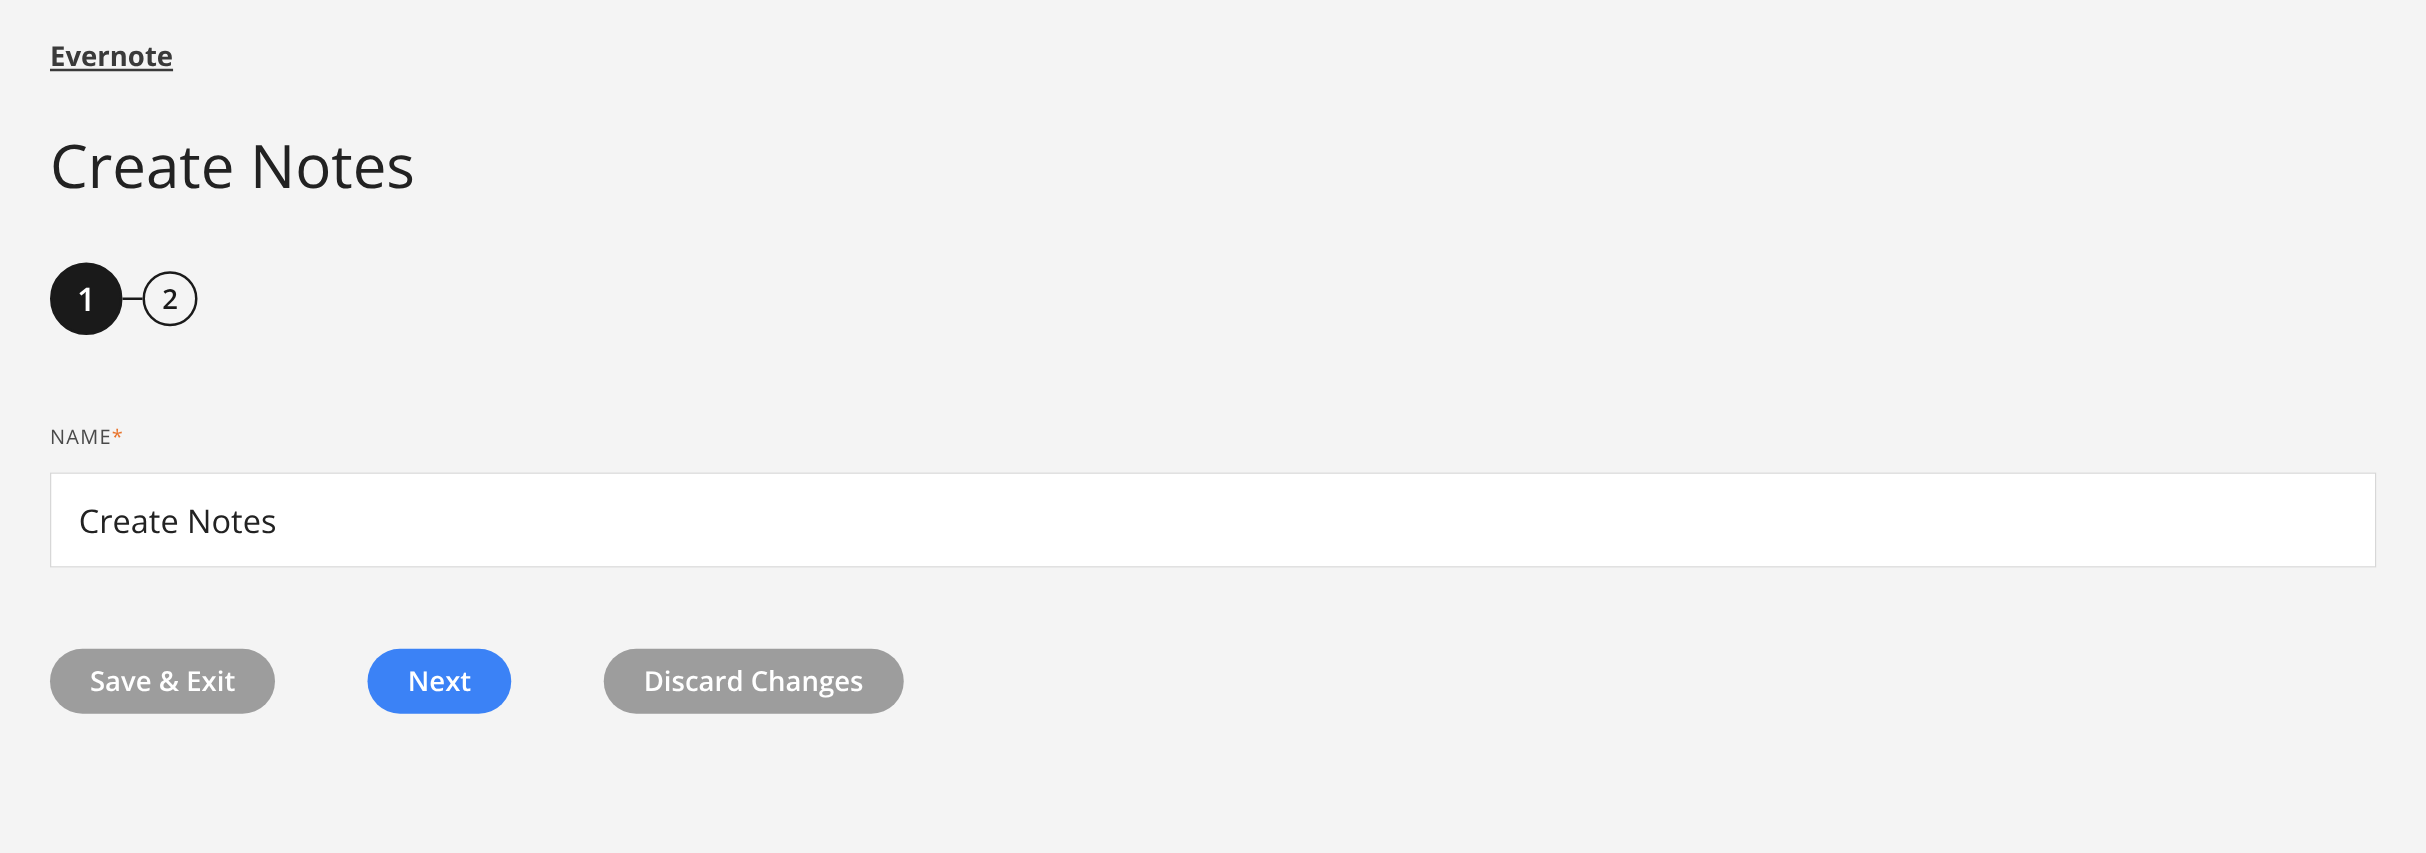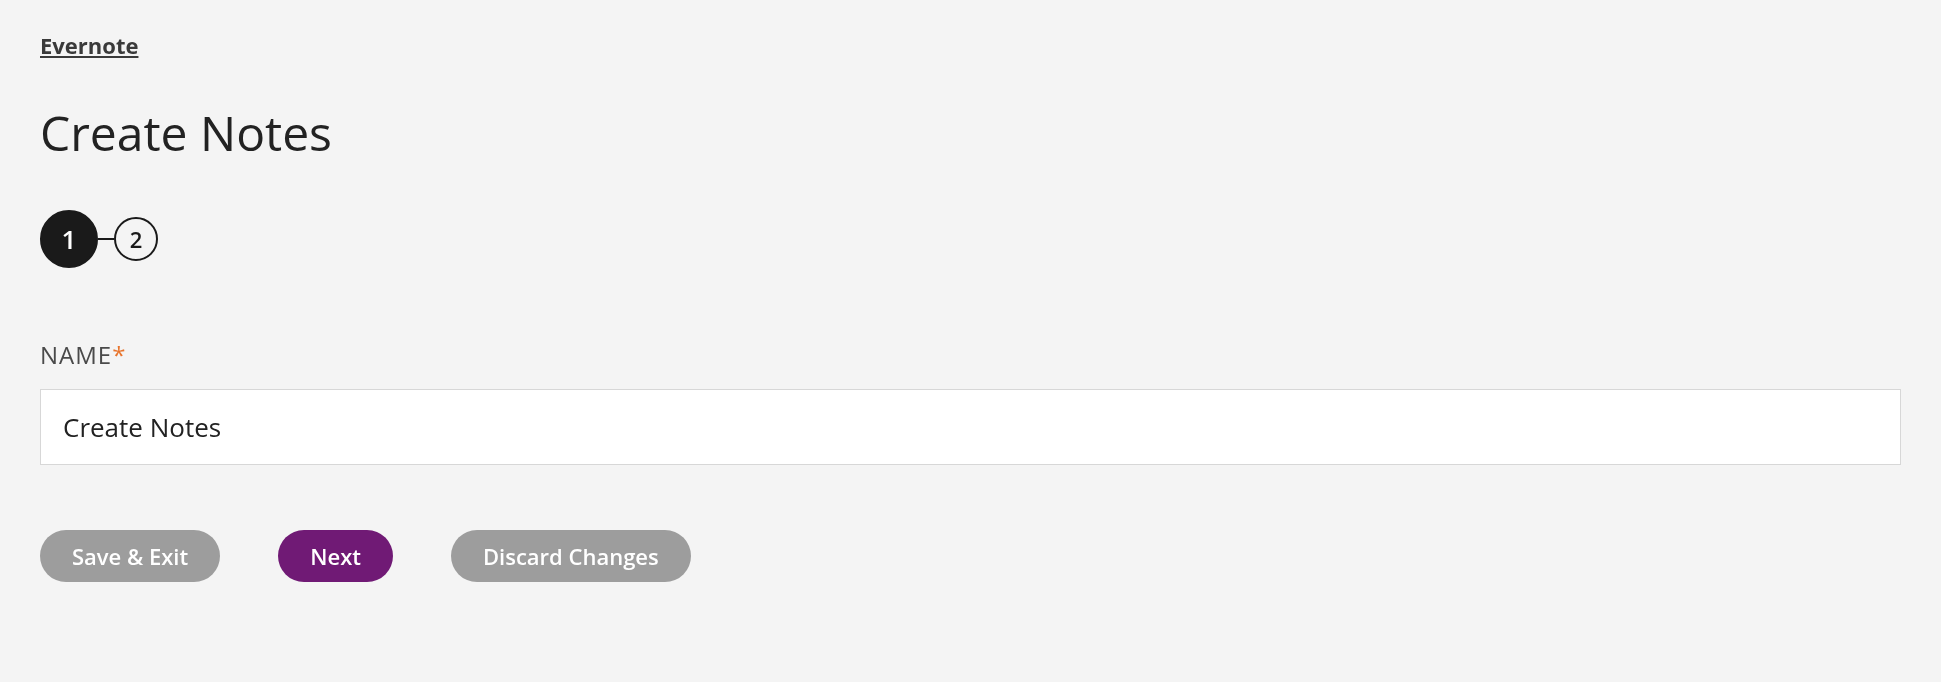--- a/index.html
+++ b/index.html
@@ -57,21 +57,21 @@
     width: 44px;
     height: 44px;
     font-size: 22px;
   }
   .connector {
     width: 16px;
     height: 2px;
     background: #1a1a1a;
   }
   .field-label {
-    font-size: 24px;
+    font-size: 16px;
     letter-spacing: 1px;
     color: #4a4a4a;
     margin-bottom: 18px;
   }
   .field-label .req {
     color: #e8742c;
   }
   .text-input {
     width: 100%;
     max-width: 1880px;
@@ -80,35 +80,35 @@
     padding: 0 22px;
     border: 1px solid #d7d7d7;
     background: #fff;
     color: #222;
     outline: none;
     font-family: inherit;
   }
   .buttons {
     margin-top: 65px;
     display: flex;
-    gap: 58px;
+    gap: 74px;
   }
   .btn {
     border: none;
     border-radius: 30px;
     height: 52px;
     padding: 0 32px;
     font-size: 22px;
     font-weight: 600;
     color: #fff;
     cursor: pointer;
     font-family: inherit;
   }
   .btn.gray { background: #9d9d9d; }
-  .btn.orange { background: #701a75; }
+  .btn.orange { background: #3b82f6; }
 </style>
 </head>
 <body>
 
 <div class="page">
   <a class="breadcrumb">Evernote</a>
 
   <h1 class="title">Create Notes</h1>
 
   <div class="stepper">

